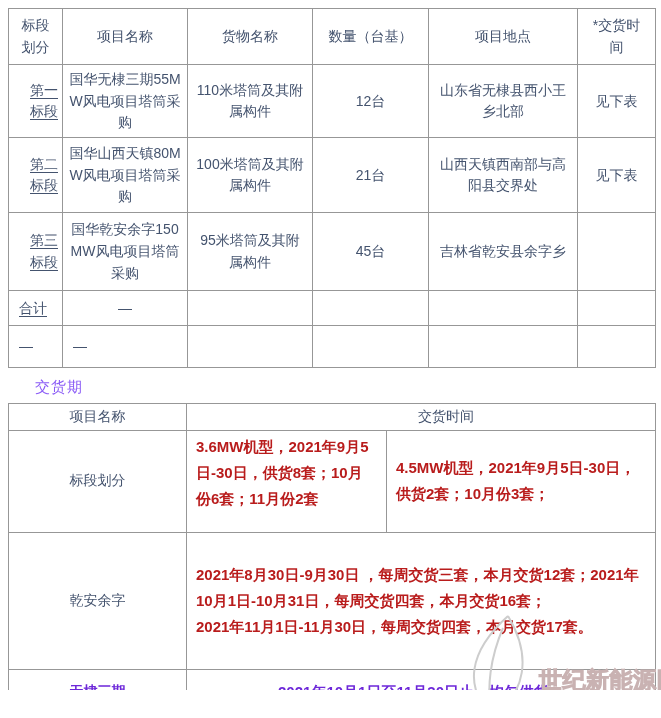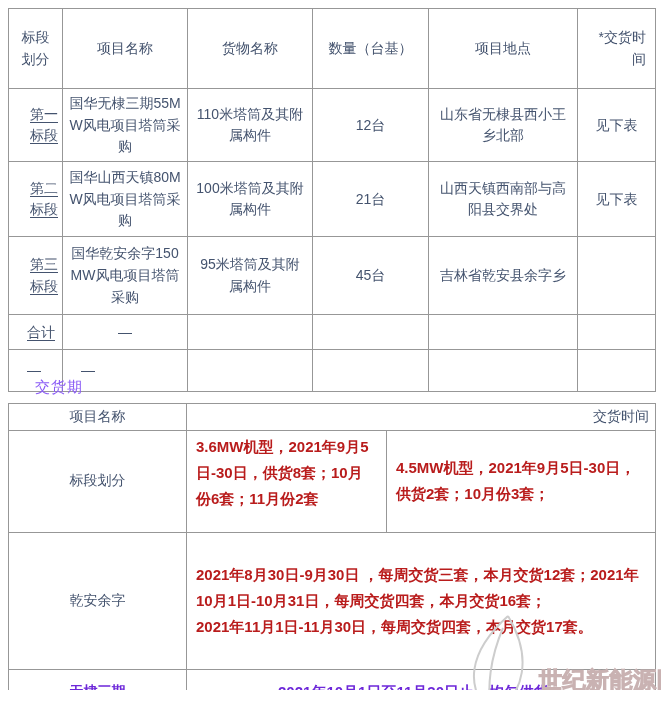--- a/index.html
+++ b/index.html
@@ -25,34 +25,34 @@
   #t1{position:absolute;left:8px;top:8px;width:647px;}
   #t1 tr.hr0{height:44px}
   #t1 tr.r1{height:73px}
   #t1 tr.r2{height:75px}
   #t1 tr.r3{height:78px}
   #t1 tr.r4{height:35px}
   #t1 tr.r5{height:42px}
   .two-line{display:inline-block;width:2.15em;}
   .ul{text-decoration:underline;text-underline-offset:3px;}
   #t1 td.col-sec{padding:2px 4px;text-align:right;}
-  #t1 th.h-last{text-align:right;padding:18px 9px;}
-  #t1 td.left{text-align:left;padding-left:18px;}
+  #t1 th.h-last{text-align:center;padding:6px 9px;}
+  #t1 td.left{text-align:left;padding-left:10px;}
   
   .dl-label{
     position:absolute;left:35px;top:378px;
     font-size:15px;color:#8b5cf6;letter-spacing:1px;
   }
   
   #t2{position:absolute;left:8px;top:403px;width:647px;}
   #t2 tr.hr0{height:25px}
   #t2 tr.r1{height:102px}
   #t2 tr.r2{height:137px}
   #t2 tr.r3{height:45px}
-  #t2 th.h-time{text-align:right;padding-left:56px;}
+  #t2 th.h-time{text-align:center;padding-left:56px;}
   #t2 td.bold{font-weight:bold;color:#6d28d9;}
   #t2 td.txt{
     text-align:left;font-weight:bold;color:#b91c1c;
     font-size:15px;line-height:26px;padding:3px 9px;
   }
   #t2 td.sub-a{vertical-align:top;}
   #t2 .para{margin:0;}
   
   .watermark{
     position:absolute;left:430px;top:598px;

